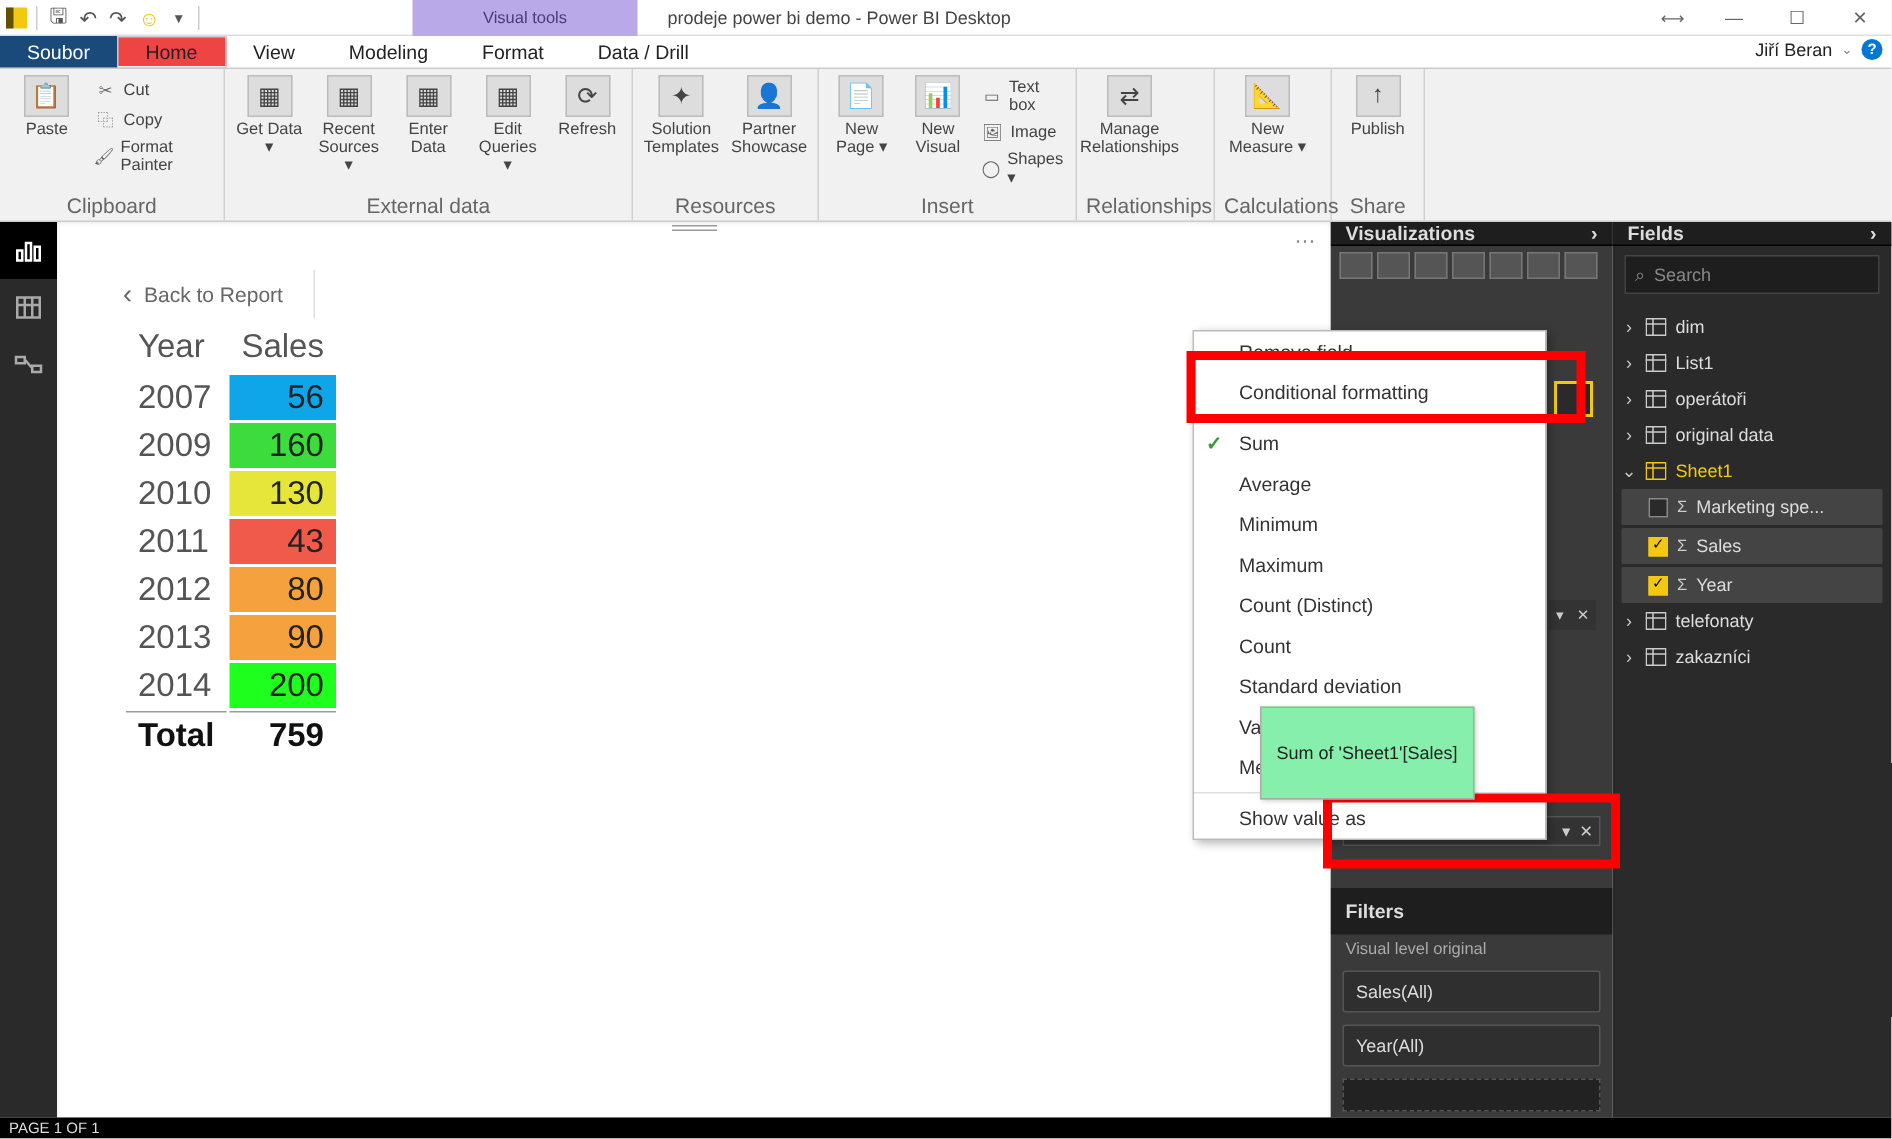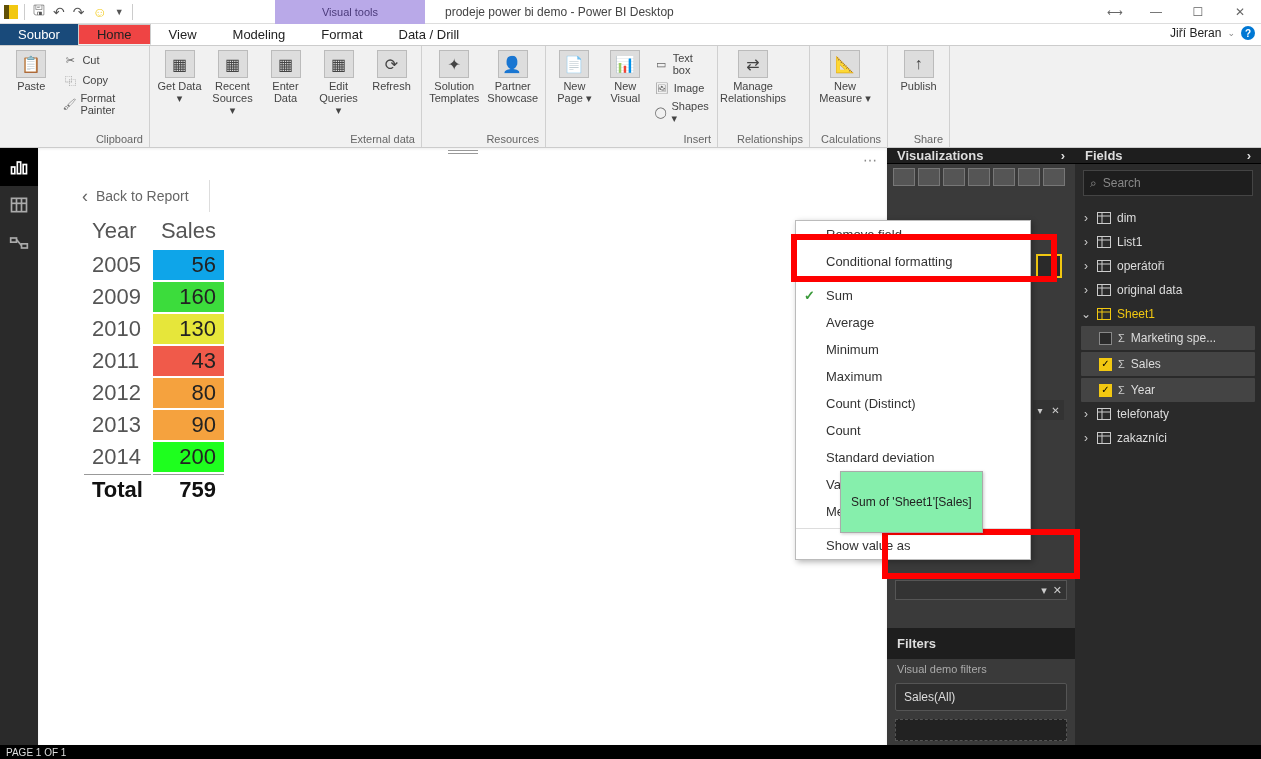--- a/index.html
+++ b/index.html
@@ -18,21 +18,21 @@
 .winctrl .arrows { font-size:11px; letter-spacing:-2px; }
 .menutabs { height:22px; background:#fff; display:flex; align-items:stretch; border-bottom:1px solid #ccc; }
 .menutabs .tab { padding:0 18px; display:flex; align-items:center; font-size:13px; cursor:pointer; }
 .menutabs .tab.file { background:#194a7a; color:#fff; }
 .menutabs .tab.active { border:1px solid #ccc; border-bottom:1px solid #f1f1f1; background:#ef4444; }
 .userbar { position:absolute; right:6px; top:26px; display:flex; align-items:center; gap:6px; font-size:12px; }
 .help-ico { width:14px; height:14px; border-radius:50%; background:#0078d4; color:#fff; display:flex; align-items:center; justify-content:center; font-size:10px; font-weight:bold; }
 .ribbon { height:102px; background:#f1f1f1; border-bottom:1px solid #ccc; display:flex; }
 .rgroup { border-right:1px solid #d0d0d0; padding:4px 6px 0 6px; display:flex; flex-direction:column; justify-content:space-between; }
 .rgroup .items { display:flex; align-items:flex-start; gap:6px; }
-.rgroup .grouplabel { text-align:right; font-size:11px; color:#666; padding-bottom:2px; }
+.rgroup .grouplabel { text-align:center; font-size:14px; color:#666; padding-bottom:2px; }
 .rbtn-large { display:flex; flex-direction:column; align-items:center; width:58px; cursor:pointer; gap:2px; }
 .rbtn-large .ico { width:30px; height:28px; background:#ddd; border:1px solid #bbb; display:flex; align-items:center; justify-content:center; font-size:16px; color:#444; }
 .rbtn-large .lbl { font-size:11px; text-align:center; line-height:12px; color:#444; }
 .rbtn-small { display:flex; align-items:center; gap:4px; font-size:11px; padding:2px 0; cursor:pointer; color:#444; }
 .rbtn-small .ico { width:16px; height:16px; display:inline-flex; align-items:center; justify-content:center; color:#666; }
 .clipboard-col { display:flex; flex-direction:column; justify-content:space-around; height:68px; }
 .workspace { position:absolute; top:148px; left:0; right:0; bottom:14px; display:flex; }
 .vtabs { width:38px; background:#2a2a2a; display:flex; flex-direction:column; }
 .vtabs .vtab { height:38px; display:flex; align-items:center; justify-content:center; color:#ccc; cursor:pointer; }
 .vtabs .vtab.active { background:#000; color:#fff; }
@@ -271,21 +271,21 @@
     </div>
     <table class="datatable">
       <thead>
           <tr>
         <th>Year</th>
         <th>Sales</th>
       </tr>
         </thead>
       <tbody id="table-body">
           <tr>
-            <td class="year">2005</td>
+            <td class="year">2007</td>
             <td class="sales" style="background: #0ea5e9;">56</td>
           </tr>
           <tr>
             <td class="year">2009</td>
             <td class="sales" style="background: rgb(60, 220, 60);">160</td>
           </tr>
           <tr>
             <td class="year">2010</td>
             <td class="sales" style="background: rgb(230, 230, 58);">130</td>
           </tr>
@@ -330,22 +330,23 @@
         <div class="viz-ico"></div>
     </div>
     <div style="flex:1"></div>
     <div style="padding:0 8px;">
       <div class="well-item" style="position:relative;margin-bottom:28px;">
           <span>▾</span>
           <span>✕</span>
         </div>
     </div>
     <div class="filters-hdr" style="background:#1e1e1e;">Filters</div>
-    <div class="filter-sub">Visual demo filters</div>
+    <div class="filter-sub">Visual level original</div>
     <div class="filter-item">Sales(All)</div>
+    <div class="filter-item">Year(All)</div>
     <div class="field-drop"></div>
   </div>
 
   <div class="fields-panel">
     <div class="panel-hdr">
       <span>Fields</span>
         <span>›</span>
     </div>
     <div class="search-box">
       <span>⌕</span>

